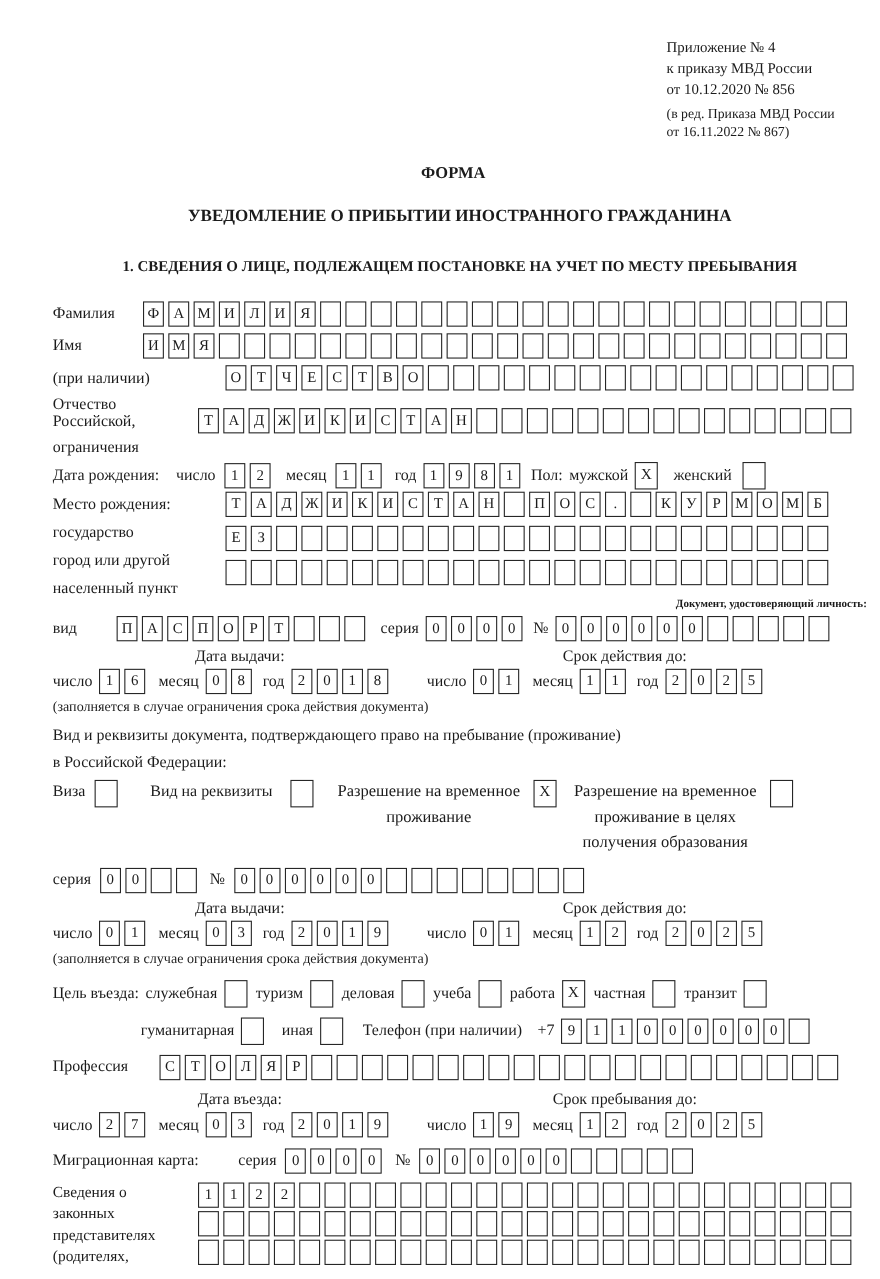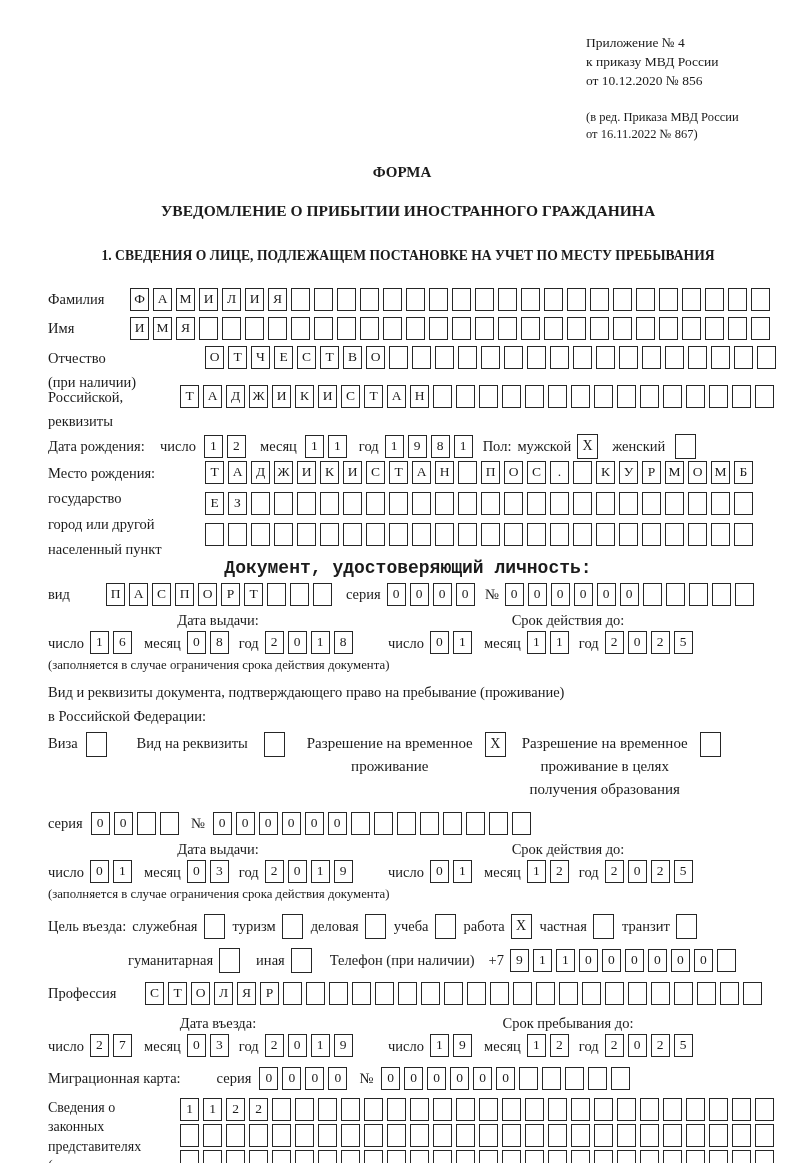--- a/index.html
+++ b/index.html
@@ -1,44 +1,44 @@
 <!DOCTYPE html>
 <html><head>
 <meta charset="utf-8">
 <style>
   * { box-sizing: border-box; }
   html,body { margin:0; padding:0; background:#fff; }
   .page {
     width:800px; height:1163px; background:#fff; position:relative; overflow:hidden;
     font-family:"Liberation Serif","DejaVu Serif",serif; color:#1b1b1b;
-    padding:34px 32px 10px 48px;
+    padding:34px 12px 10px 48px;
   }
   
   .hdr { width:182px; margin-left:auto; font-size:13.5px; line-height:1.4; }
   .hdr div { white-space:nowrap; }
-  .hdr-sub { font-size:12.5px; margin-top:18px; }
+  .hdr-sub { font-size:12.5px; margin-top:4px; }
   .forma { font-weight:bold; text-align:center; font-size:15px; margin-top:20px; padding-right:12px; }
   
   .title { text-align:center; font-weight:bold; font-size:15.5px; line-height:1.5; margin-top:18px; }
   .uline { display:inline-block; width:56px; border-bottom:2.5px solid #444; height:0.7em; margin-left:10px; }
   .sec { text-align:center; font-weight:bold; font-size:13.6px; margin-top:26px; }
   
   .frow { display:flex; align-items:flex-start; }
   .frow.vc { align-items:center; }
   .flabel { font-size:14.5px; padding-top:3px; flex:0 0 auto; white-space:nowrap; }
   .vc .flabel { padding-top:0; }
   .cells { display:flex; gap:4px; flex:0 0 auto; }
   .cell { width:19px; height:23px; border:1.5px solid #262626; display:flex; align-items:center;
           justify-content:center; font-size:13.5px; flex:0 0 auto; background:#fff; }
   .cbx { width:21px; height:25px; border:1.5px solid #262626; display:flex; align-items:center;
          justify-content:center; font-size:14px; flex:0 0 auto; }
   .mlabel { font-size:14.5px; line-height:26px; flex:0 0 auto; }
   .rowstack > .cells { margin-bottom:8px; }
   .rowstack.tight > .cells { margin-bottom:3px; }
-  .dochead { text-align:center; font-weight:bold; font-size:18px; margin-top:4px;font-family:Liberation Mono, monospace; }
+  .dochead { text-align:right; font-weight:bold; font-size:10px; margin-top:4px; }
   .dheads { display:flex; font-size:14.5px; margin-top:6px; }
   .dh1 { width:340px; text-align:center; }
   .dh2 { width:360px; text-align:center; }
   .dpair { display:flex; margin-top:2px; }
   .dgroup { display:flex; align-items:center; }
   .g1 { width:340px; }
   .note-r { text-align:left; font-size:12.8px; margin-top:4px; padding-right:14px; }
   .text14 { font-size:14.5px; }
   .optlines { font-size:15px; text-align:center; line-height:1.55; flex:0 0 auto; }
   .ml6{margin-left:6px;} .ml8{margin-left:8px;} .ml10{margin-left:10px;} .ml12{margin-left:12px;}
@@ -129,22 +129,22 @@
         <span class="cell"></span>
         <span class="cell"></span>
         <span class="cell"></span>
         <span class="cell"></span>
         <span class="cell"></span>
       </span>
   </div>
 
   <div class="frow" style="margin-top:6px">
     <div class="mlabel" style="width:157px;line-height:24px">
+      <div>(при наличии)</div>
       <div>Отчество</div>
-      <div>(при наличии)</div>
     </div>
     <span class="cells">
         <span class="cell">О</span>
         <span class="cell">Т</span>
         <span class="cell">Ч</span>
         <span class="cell">Е</span>
         <span class="cell">С</span>
         <span class="cell">Т</span>
         <span class="cell">В</span>
         <span class="cell">О</span>
@@ -164,21 +164,21 @@
         <span class="cell"></span>
         <span class="cell"></span>
         <span class="cell"></span>
         <span class="cell"></span>
       </span>
   </div>
 
   <div class="frow" style="margin-top:-9px">
     <div class="mlabel" style="width:132px;line-height:24px">
       <div>Российской,</div>
-      <div>реквизиты</div>
+      <div>ограничения</div>
     </div>
     <span class="cells">
         <span class="cell">Т</span>
         <span class="cell">А</span>
         <span class="cell">Д</span>
         <span class="cell">Ж</span>
         <span class="cell">И</span>
         <span class="cell">К</span>
         <span class="cell">И</span>
         <span class="cell">С</span>

